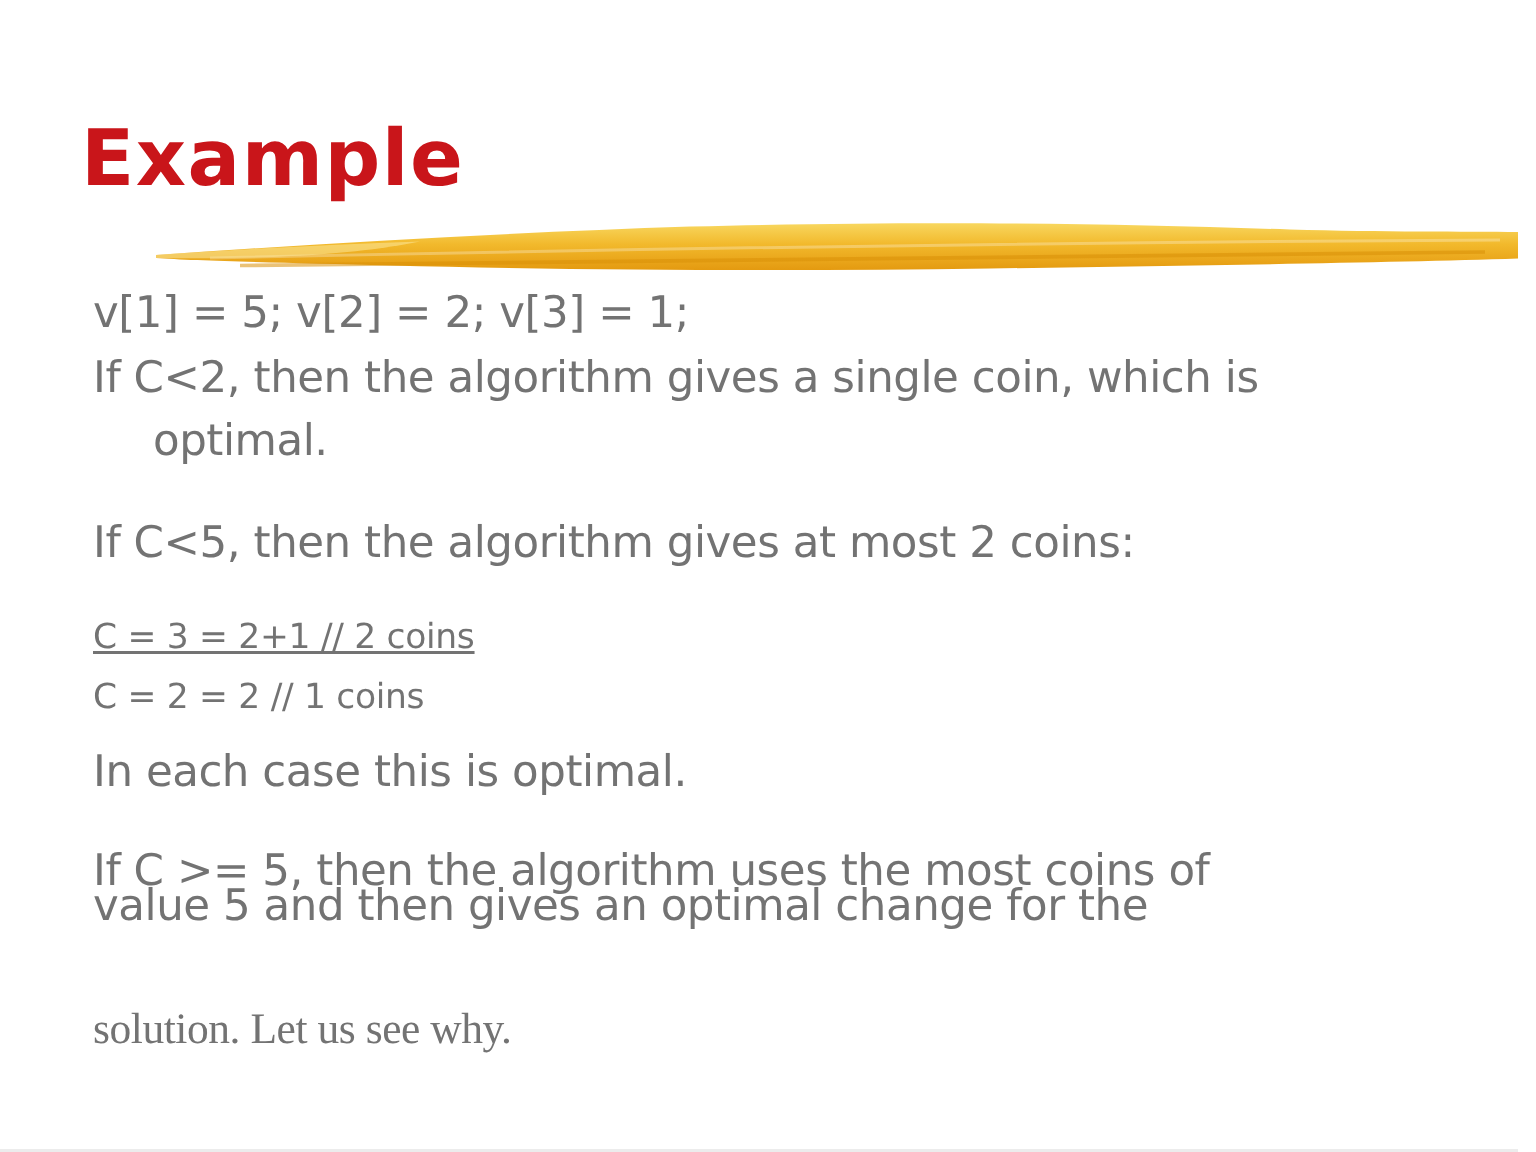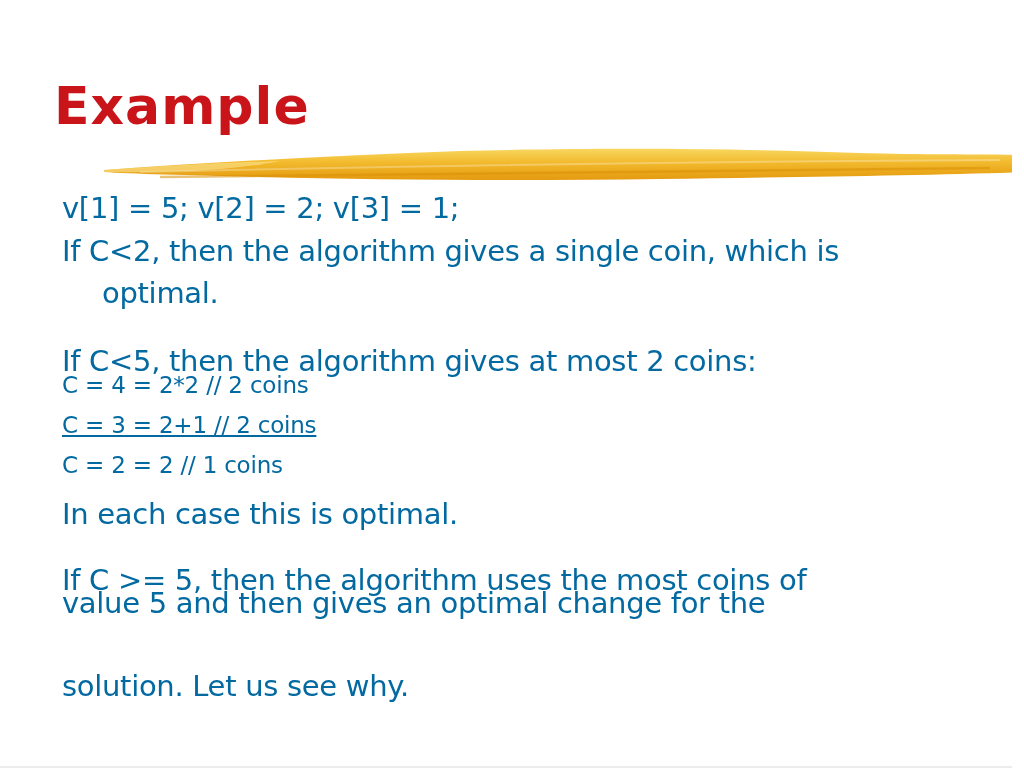--- a/index.html
+++ b/index.html
@@ -32,21 +32,21 @@
     top: 143px;
     width: 924px;
     height: 48px;
   }
   .text-block {
     position: absolute;
     left: 62px;
     top: 0;
     width: 950px;
     height: 768px;
-    color: #0369a1;
+    color: #737373;
   }
   .line {
     position: absolute;
     left: 0;
     white-space: nowrap;
     line-height: 1;
   }
   .body-size { font-size: 29px; letter-spacing: -0.3px; }
   .code-size { font-size: 23px; letter-spacing: -0.2px; }
   .indent    { left: 40px; }
@@ -55,21 +55,21 @@
   .l1  { top: 237px; }
   .l2  { top: 279px; }
   .l3  { top: 322px; margin-top: 25px; }
   .l4  { top: 374px; }
   .l5  { top: 414px; text-decoration: underline; }
   .l6  { top: 454px; }
   .l7  { top: 500px; }
   .l8  { top: 566px; }
   .l9  { top: 589px; }
   .l10 { top: 631px; }
-  .l11 { top: 672px; }
+  .l11 { top: 672px; font-family: Liberation Serif, serif; }
 
   .bottom-edge {
     position: absolute;
     left: 0;
     bottom: 0;
     width: 100%;
     height: 2px;
     background: #ececec;
   }
 </style>
@@ -103,21 +103,20 @@
     <path fill="none" stroke="#ffffff" stroke-opacity="0.28" stroke-width="2" d="M40,29 C 220,25 520,19 900,17"></path>
 
     <path fill="#fbe79a" fill-opacity="0.55" d="M4,27 C 60,23 120,20 180,18 C 140,26 90,30 4,29 Z"></path>
   </svg>
 
   <div class="text-block">
     <div class="line body-size l0">v[1] = 5; v[2] = 2; v[3] = 1;</div>
     <div class="line body-size l1">If C&lt;2, then the algorithm gives a single coin, which is</div>
     <div class="line body-size indent l2">optimal.</div>
     <div class="line body-size l3">If C&lt;5, then the algorithm gives at most 2 coins:</div>
-    <div class="line code-size l4">C = 4 = 2*2 // 2 coins</div>
     <div class="line code-size l5">C = 3 = 2+1 // 2 coins</div>
     <div class="line code-size l6">C = 2 = 2 // 1 coins</div>
     <div class="line body-size l7">In each case this is optimal.</div>
     <div class="line body-size l8">If C &gt;= 5, then the algorithm uses the most coins of</div>
     <div class="line body-size l9">value 5 and then gives an optimal change for the</div>
     <div class="line body-size l11">solution. Let us see why.</div>
   </div>
 
   <div class="bottom-edge"></div>
 

